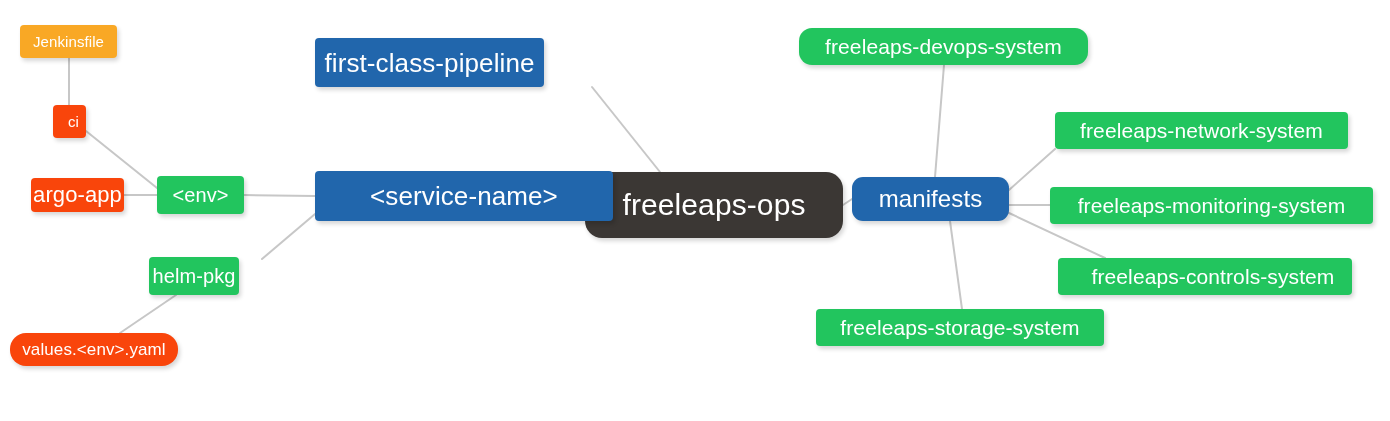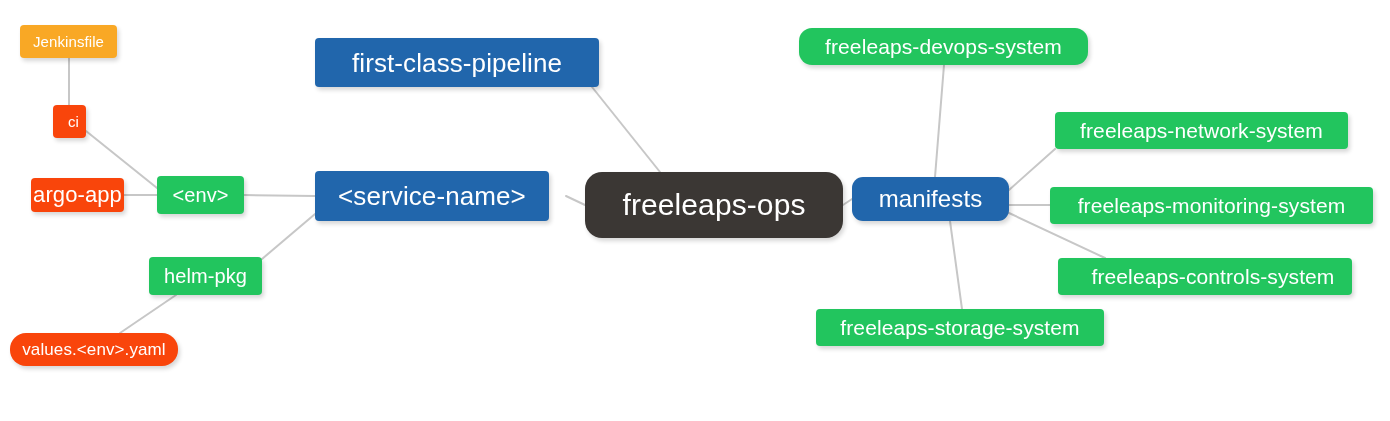--- a/index.html
+++ b/index.html
@@ -57,25 +57,25 @@
       <line x1="69" y1="105" x2="69" y2="58" stroke="#c7c7c7" stroke-width="2" stroke-linecap="round"></line>
       <line x1="176" y1="295" x2="120" y2="333" stroke="#c7c7c7" stroke-width="2" stroke-linecap="round"></line>
       <line x1="935" y1="177" x2="944" y2="65" stroke="#c7c7c7" stroke-width="2" stroke-linecap="round"></line>
       <line x1="1009" y1="190" x2="1055" y2="149" stroke="#c7c7c7" stroke-width="2" stroke-linecap="round"></line>
       <line x1="1009" y1="205" x2="1050" y2="205" stroke="#c7c7c7" stroke-width="2" stroke-linecap="round"></line>
       <line x1="1009" y1="213" x2="1105" y2="258" stroke="#c7c7c7" stroke-width="2" stroke-linecap="round"></line>
       <line x1="950" y1="221" x2="962" y2="309" stroke="#c7c7c7" stroke-width="2" stroke-linecap="round"></line>
     </svg>
   <div id="node-layer">
       <div class="node" style="left: 585px; top: 172px; width: 258px; height: 66px; font-size: 30px; background: rgb(59, 55, 52); border-radius: 17px;">freeleaps-ops</div>
-      <div class="node" style="left: 315px; top: 171px; width: 234px; height: 50px; font-size: 26px; background: rgb(33, 102, 172);">&lt;service-name&gt;</div>
-      <div class="node" style="left: 315px; top: 38px; width: 284px; height: 49px; font-size: 26px; background: rgb(33, 102, 172);">first-class-pipeline</div>
+      <div class="node" style="left: 315px; top: 171px; width: 298px; height: 50px; font-size: 26px; background: rgb(33, 102, 172);">&lt;service-name&gt;</div>
+      <div class="node" style="left: 315px; top: 38px; width: 229px; height: 49px; font-size: 26px; background: rgb(33, 102, 172);">first-class-pipeline</div>
       <div class="node" style="left: 852px; top: 177px; width: 157px; height: 44px; font-size: 24px; background: rgb(33, 102, 172); border-radius: 11px;">manifests</div>
       <div class="node" style="left: 157px; top: 176px; width: 87px; height: 38px; font-size: 20px; background: rgb(34, 197, 94);">&lt;env&gt;</div>
-      <div class="node" style="left: 149px; top: 257px; width: 113px; height: 38px; font-size: 20px; background: rgb(34, 197, 94);">helm-pkg</div>
+      <div class="node" style="left: 149px; top: 257px; width: 90px; height: 38px; font-size: 20px; background: rgb(34, 197, 94);">helm-pkg</div>
       <div class="node" style="left: 53px; top: 105px; width: 33px; height: 33px; font-size: 15px; background: rgb(249, 69, 11); padding-left: 8px;">ci</div>
       <div class="node" style="left: 31px; top: 178px; width: 93px; height: 34px; font-size: 22px; background: rgb(249, 69, 11);">argo-app</div>
       <div class="node" style="left: 10px; top: 333px; width: 168px; height: 33px; font-size: 17px; background: rgb(249, 69, 11); border-radius: 16px;">values.&lt;env&gt;.yaml</div>
       <div class="node" style="left: 20px; top: 25px; width: 97px; height: 33px; font-size: 15px; background: rgb(249, 168, 37);">Jenkinsfile</div>
       <div class="node" style="left: 799px; top: 28px; width: 289px; height: 37px; font-size: 21px; background: rgb(34, 197, 94); border-radius: 13px;">freeleaps-devops-system</div>
       <div class="node" style="left: 1055px; top: 112px; width: 293px; height: 37px; font-size: 21px; background: rgb(34, 197, 94);">freeleaps-network-system</div>
       <div class="node" style="left: 1050px; top: 187px; width: 323px; height: 37px; font-size: 21px; background: rgb(34, 197, 94);">freeleaps-monitoring-system</div>
       <div class="node" style="left: 1058px; top: 258px; width: 294px; height: 37px; font-size: 21px; background: rgb(34, 197, 94); padding-left: 16px;">freeleaps-controls-system</div>
       <div class="node" style="left: 816px; top: 309px; width: 288px; height: 37px; font-size: 21px; background: rgb(34, 197, 94);">freeleaps-storage-system</div>
     </div>

